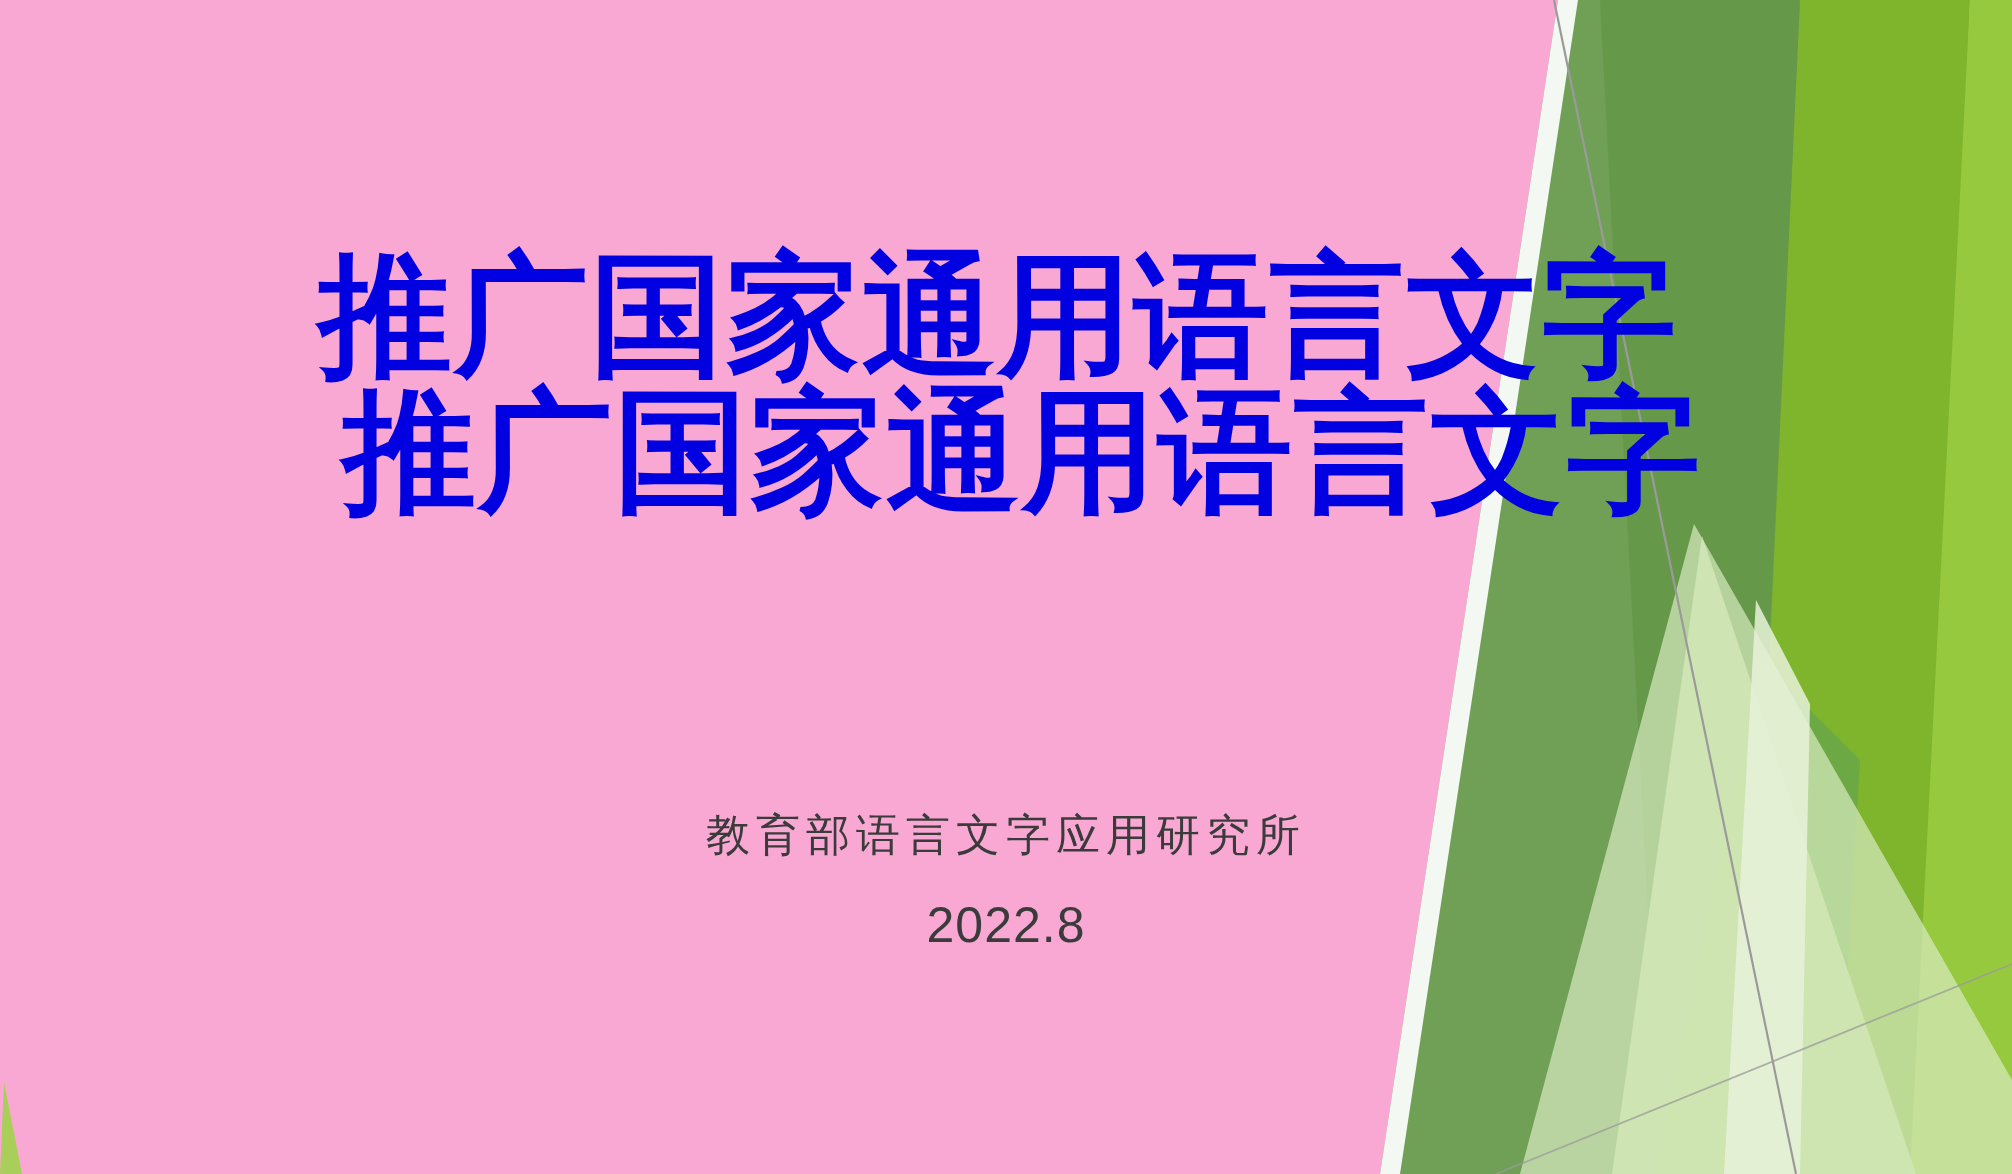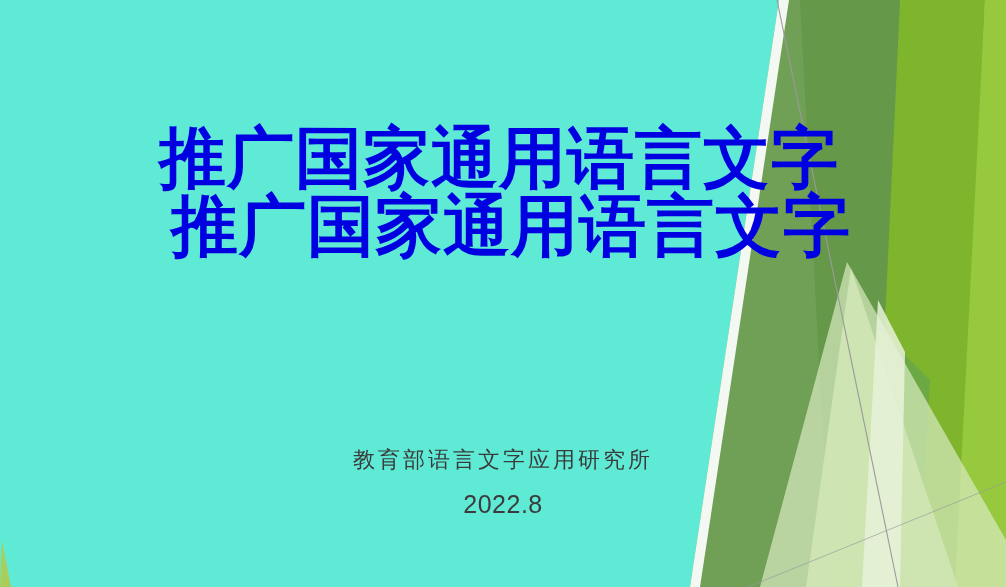--- a/index.html
+++ b/index.html
@@ -8,21 +8,21 @@
     background: #ffffff;
   }
   body {
     font-family: "Liberation Sans", sans-serif;
   }
 
   #slide {
     position: relative;
     width: 1006px;
     height: 587px;
-    background: #5eead4;
+    background: #f9a8d4;
     overflow: hidden;
     text-decoration: underline;
   }
 
   
   #decor {
     position: absolute;
     top: 0;
     left: 0;
     width: 1006px;
@@ -52,21 +52,20 @@
   #title-line-2 { margin-left: 16px; }
 
   
   #subtitle-block {
     position: absolute;
     left: 0;
     top: 408px;
     width: 1006px;
     text-align: center;
     z-index: 5;
-    margin-top: 41px;
   }
   .subtitle-cn {
     font-family: "DejaVu Serif", "Liberation Serif", serif;
     font-size: 22px;
     line-height: 1.0;
     letter-spacing: 3px;
     color: #3b3b3b;
     white-space: nowrap;
   }
   #subtitle-org  { margin-bottom: 21px; }

